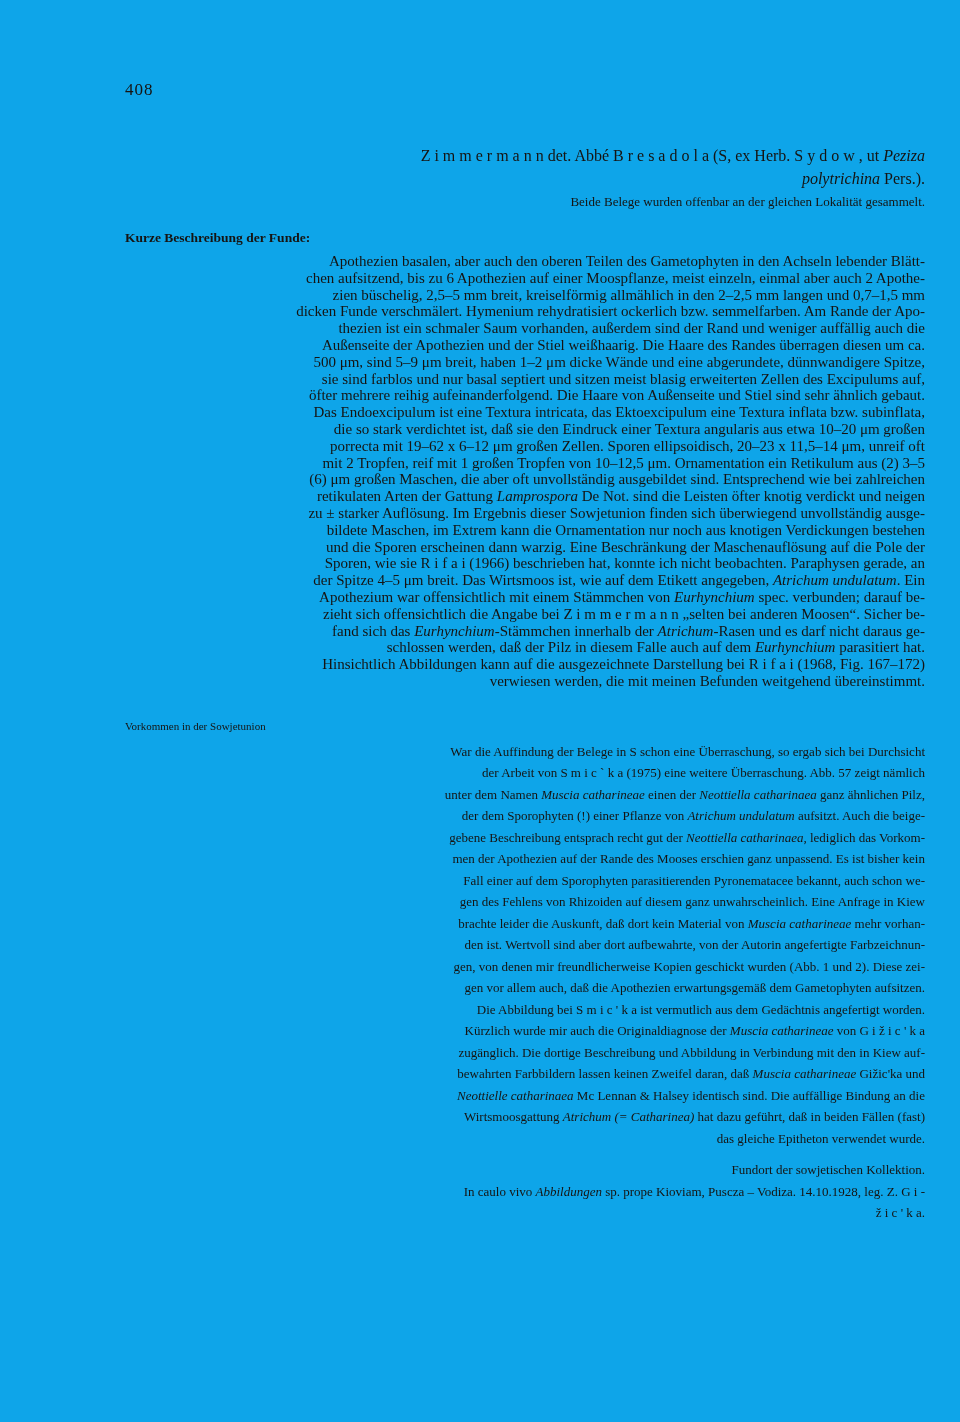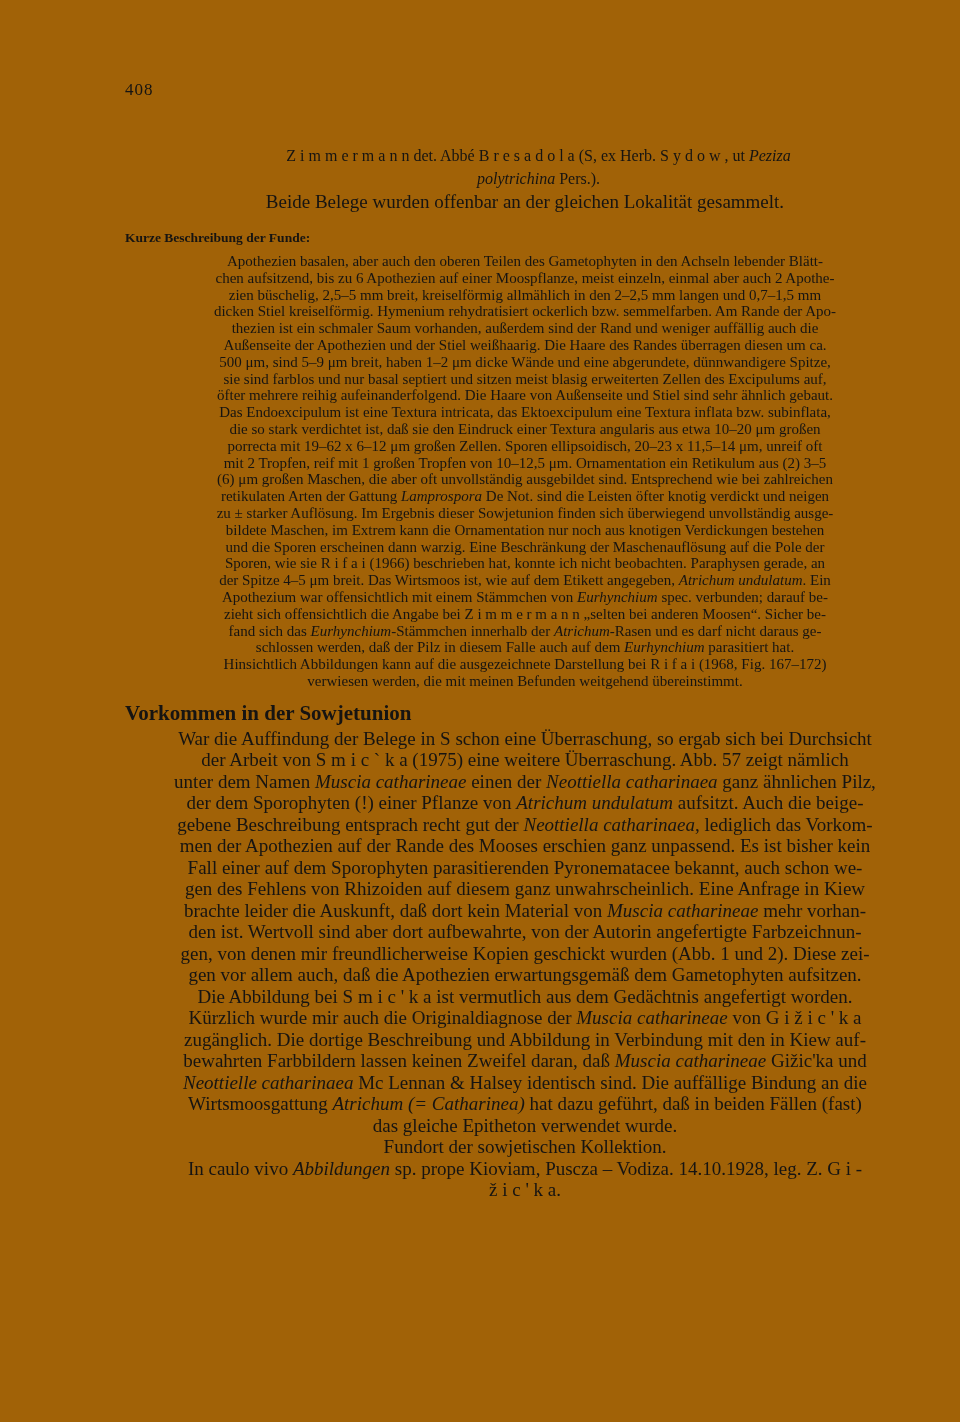--- a/index.html
+++ b/index.html
@@ -4,67 +4,68 @@
 <style>
   html, body {
     margin: 0;
     padding: 0;
     background: #f6f5f2;
   }
   .page {
     position: relative;
     width: 960px;
     height: 1422px;
-    background: #a16207;
+    background: #0ea5e9;
     box-sizing: border-box;
     padding: 80px 35px 0 125px;
     overflow: hidden;
     color: #161412;
     font-family: "Liberation Serif", "DejaVu Serif", serif;
     -webkit-font-smoothing: antialiased;
   }
   .page-number {
     font-size: 17px;
     line-height: 20px;
     letter-spacing: 1px;
   }
   .para {
-    font-size: 19px;
+    font-size: 13px;
     line-height: 23px;
   }
   .det-block {
     margin-top: 44px;
     padding-left: 27px;
     font-size: 16px;
     line-height: 23px;
   }
   .small-heading {
     margin: 16px 0 7px 0;
     font-size: 13.5px;
     line-height: 17px;
     font-weight: bold;
   }
   .para.small {
     font-size: 15px;
     line-height: 16.8px;
   }
   .section-heading {
-    margin: 12px 0 4px 0;
-    font-size: 21px;
+    margin: 25px 0 4px 0;
+    font-size: 11px;
     line-height: 22px;
-    font-weight: bold;
+    font-weight: normal;
   }
   .para.main {
     line-height: 21.5px;
   }
   .para.locality {
+    margin-top: 10px;
     line-height: 21.5px;
   }
   .line {
-    text-align: center;
+    text-align: right;
     white-space: normal;
   }
   .line i {
     font-style: italic;
   }
 </style>
 </head>
 <body>
 
 <div class="page">
@@ -78,21 +79,21 @@
   <div class="para">
       <div class="line">Beide Belege wurden offenbar an der gleichen Lokalität gesammelt.</div>
     </div>
 
   <div class="small-heading">Kurze Beschreibung der Funde:</div>
 
   <div class="para small">
       <div class="line">Apothezien basalen, aber auch den oberen Teilen des Gametophyten in den Achseln lebender Blätt-</div>
       <div class="line">chen aufsitzend, bis zu 6 Apothezien auf einer Moospflanze, meist einzeln, einmal aber auch 2 Apothe-</div>
       <div class="line">zien büschelig, 2,5–5 mm breit, kreiselförmig allmählich in den 2–2,5 mm langen und 0,7–1,5 mm</div>
-      <div class="line">dicken Stiel kreiselförmig. Hymenium rehydratisiert ockerlich bzw. semmelfarben. Am Rande der Apo-</div>
+      <div class="line">dicken Funde verschmälert. Hymenium rehydratisiert ockerlich bzw. semmelfarben. Am Rande der Apo-</div>
       <div class="line">thezien ist ein schmaler Saum vorhanden, außerdem sind der Rand und weniger auffällig auch die</div>
       <div class="line">Außenseite der Apothezien und der Stiel weißhaarig. Die Haare des Randes überragen diesen um ca.</div>
       <div class="line">500 μm, sind 5–9 μm breit, haben 1–2 μm dicke Wände und eine abgerundete, dünnwandigere Spitze,</div>
       <div class="line">sie sind farblos und nur basal septiert und sitzen meist blasig erweiterten Zellen des Excipulums auf,</div>
       <div class="line">öfter mehrere reihig aufeinanderfolgend. Die Haare von Außenseite und Stiel sind sehr ähnlich gebaut.</div>
       <div class="line">Das Endoexcipulum ist eine Textura intricata, das Ektoexcipulum eine Textura inflata bzw. subinflata,</div>
       <div class="line">die so stark verdichtet ist, daß sie den Eindruck einer Textura angularis aus etwa 10–20 μm großen</div>
       <div class="line">porrecta mit 19–62 x 6–12 μm großen Zellen. Sporen ellipsoidisch, 20–23 x 11,5–14 μm, unreif oft</div>
       <div class="line">mit 2 Tropfen, reif mit 1 großen Tropfen von 10–12,5 μm. Ornamentation ein Retikulum aus (2) 3–5</div>
       <div class="line">(6) μm großen Maschen, die aber oft unvollständig ausgebildet sind. Entsprechend wie bei zahlreichen</div>

